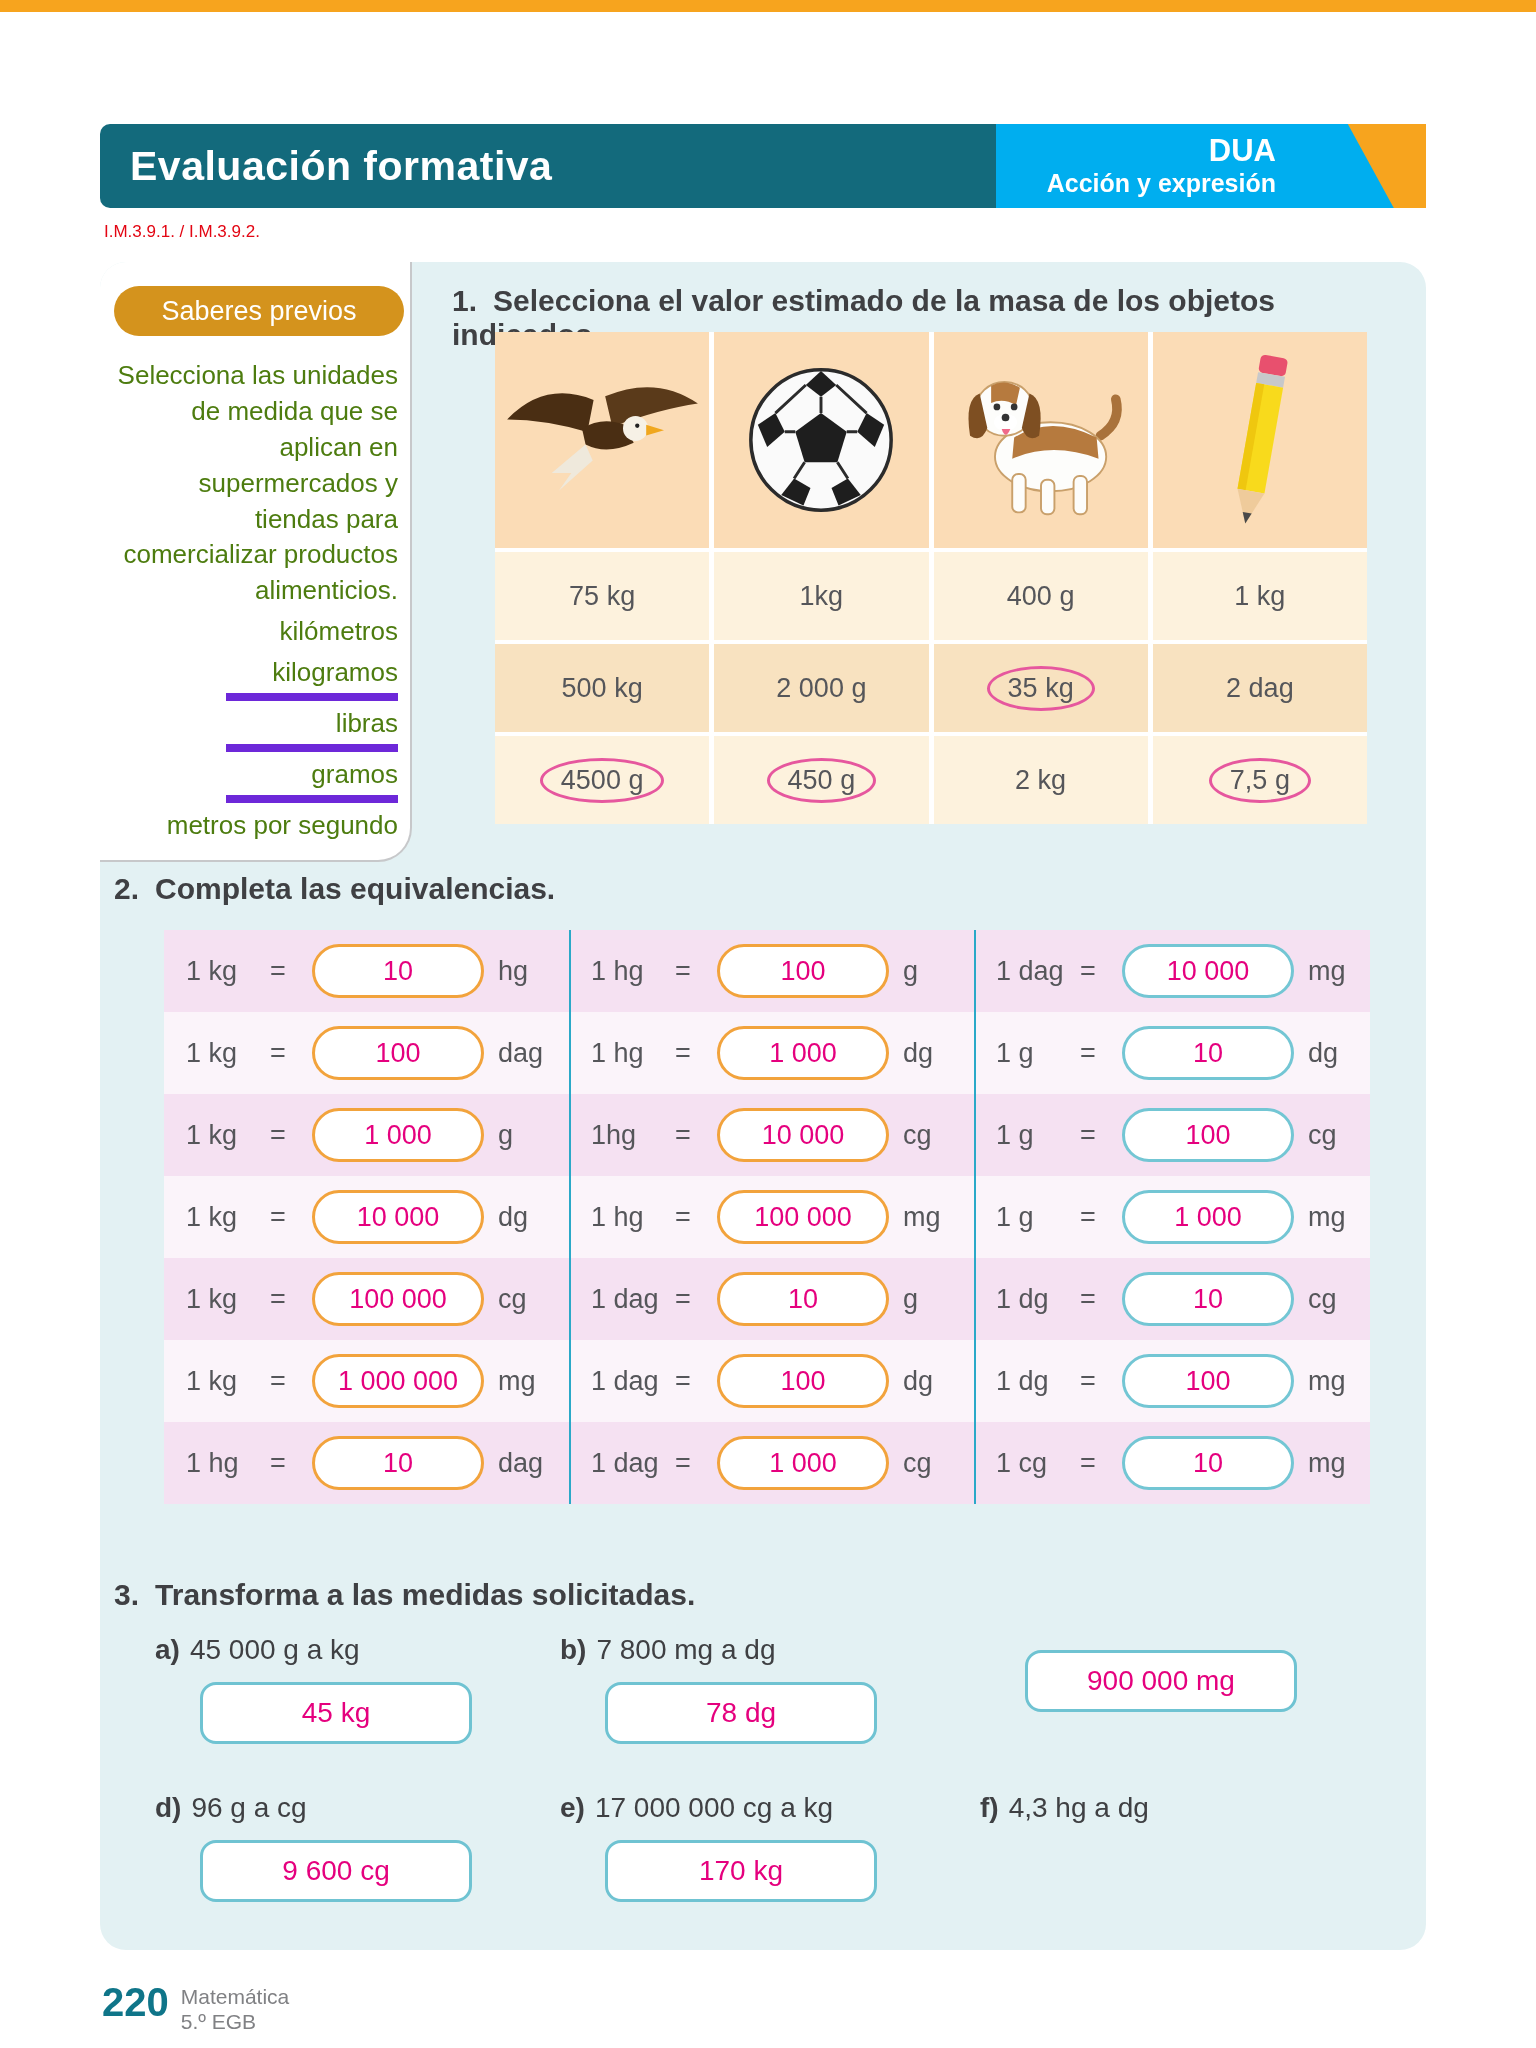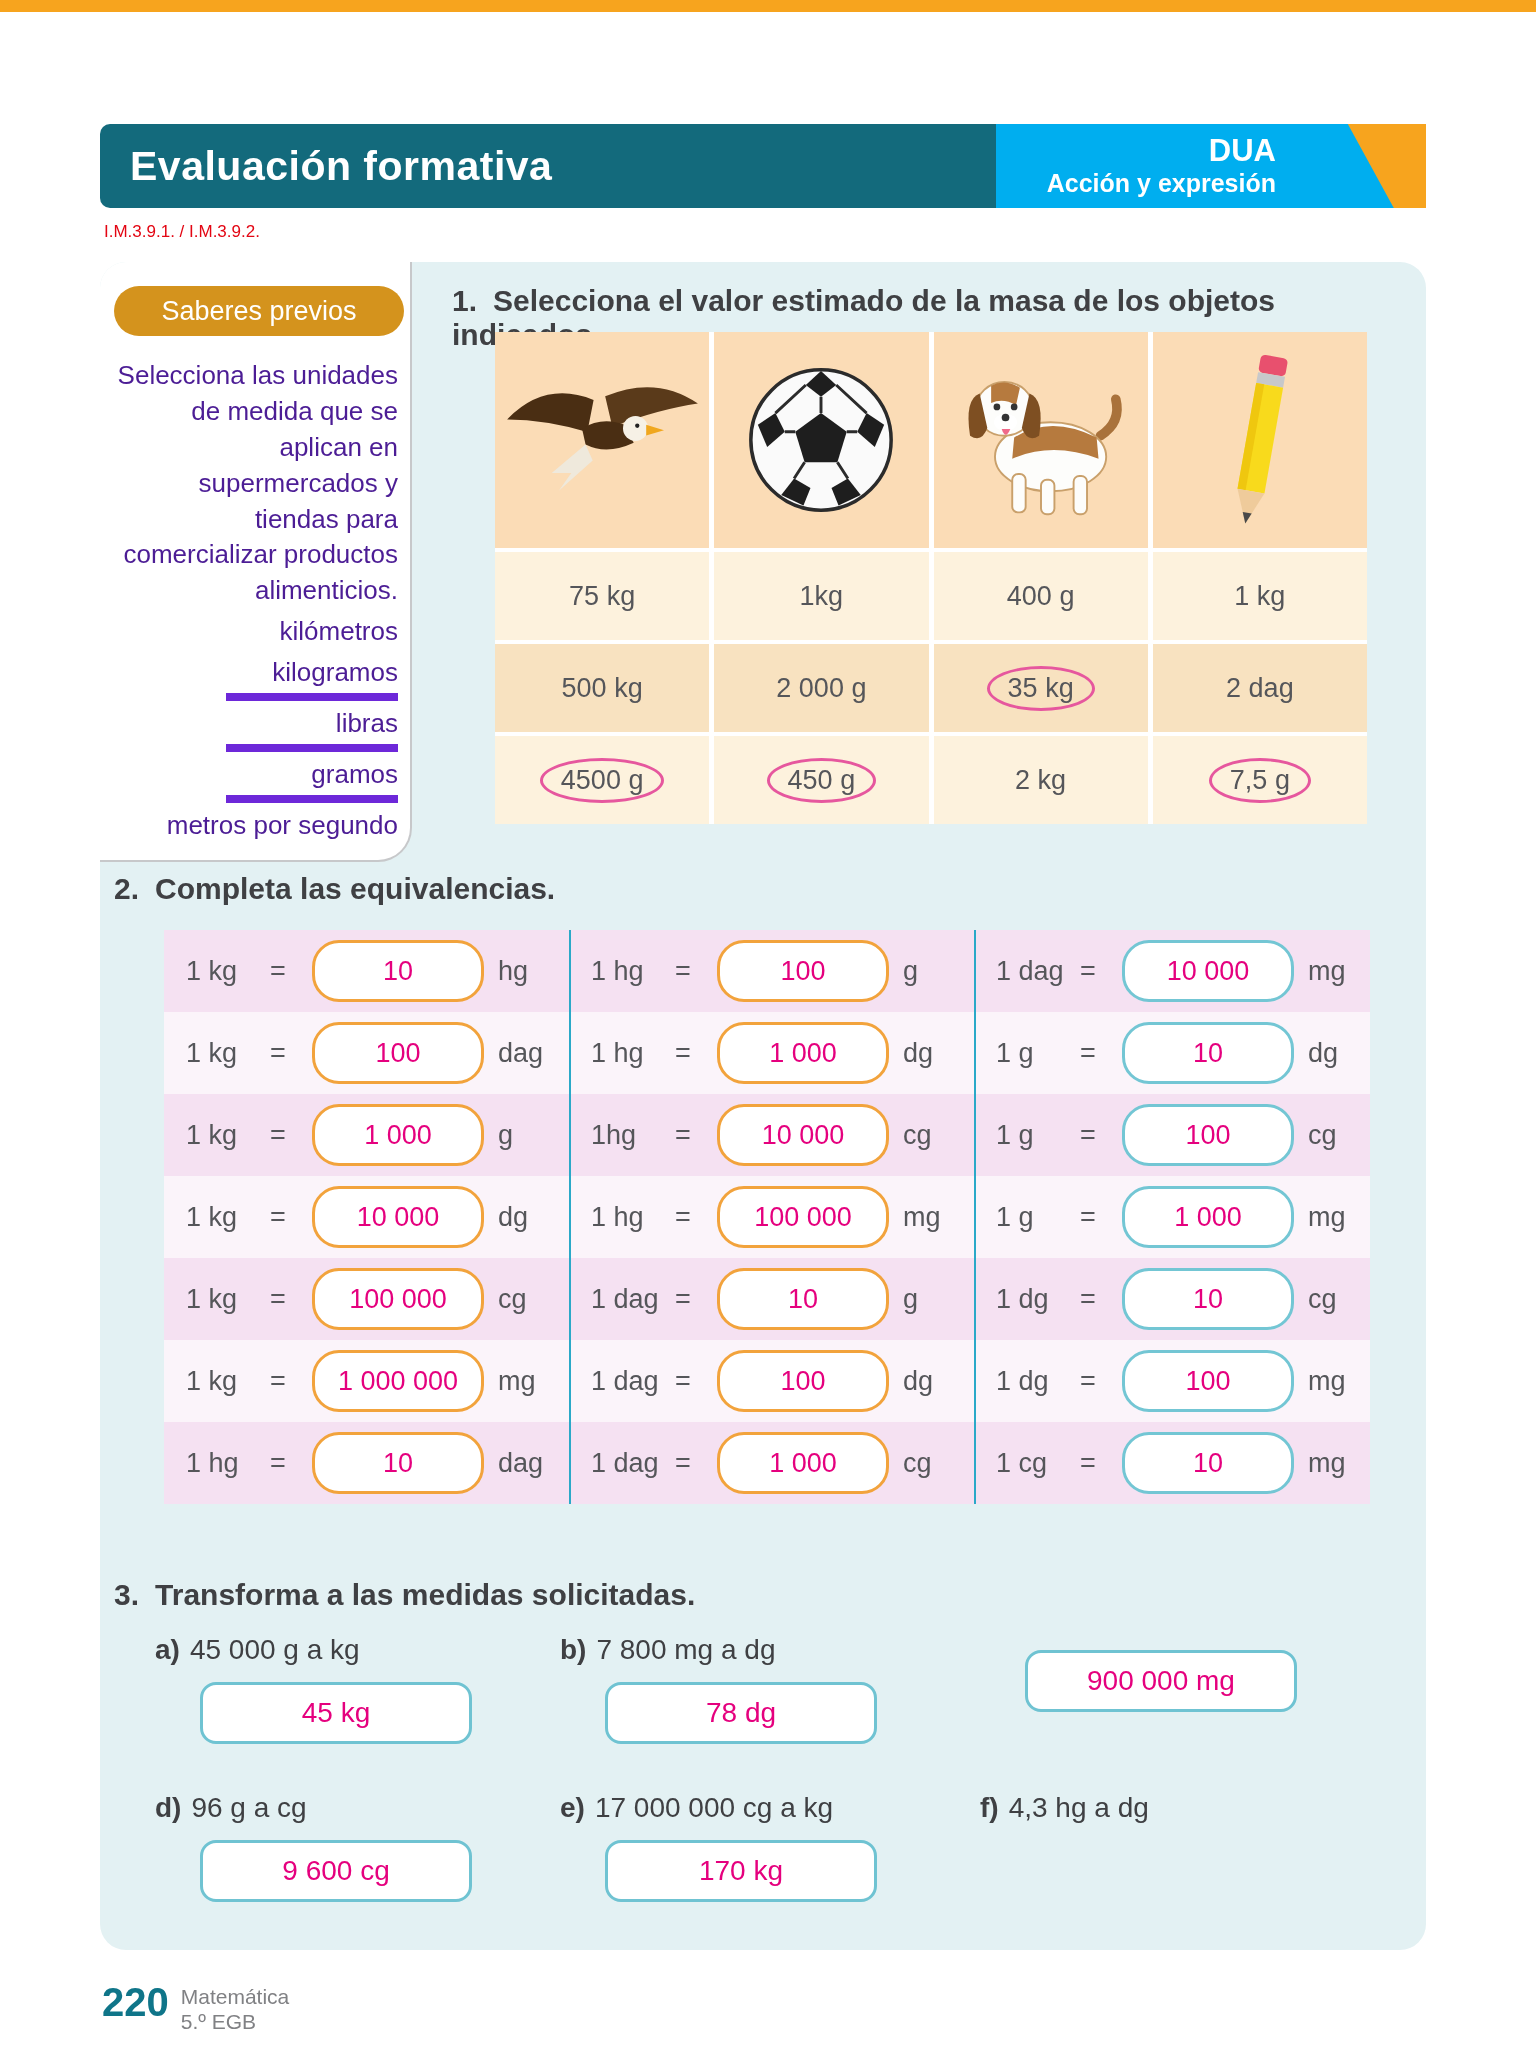--- a/index.html
+++ b/index.html
@@ -44,21 +44,21 @@
     border-right:2px solid #C7C8CA; border-bottom:2px solid #C7C8CA;
   }
   .sidebar-pill {
     position:absolute; left:14px; top:24px; width:290px; height:50px;
     background:#D4931D; border-radius:27px; color:#fff;
     font-size:27px; font-weight:normal;
     display:flex; align-items:center; justify-content:center;
   }
   .sidebar-content {
     position:absolute; left:8px; top:96px; width:290px;
-    text-align:right; font-size:26px; color:#4c1d95; line-height:1.38;
+    text-align:right; font-size:26px; color:#4d7c0f; line-height:1.38;
   }
   .sidebar-content p { margin-bottom:2px; }
   .sb-opt { margin-top:4px; line-height:1.42; }
   .sb-underline {
     display:inline-block; min-width:172px; text-align:right;
     border-bottom:8px solid #6d28d9; padding-bottom:2px;
   }
 
   
   .ex-heading { position:absolute; font-size:30px; color:#3F4043; }
@@ -81,21 +81,21 @@
   .ex2-table { position:absolute; left:64px; top:668px; width:1206px; }
   .ex2-row { display:flex; height:82px; align-items:center; }
   .ex2-row.odd  { background:#F5E1F2; }
   .ex2-row.even { background:#FBF4FA; }
   .ex2-group { display:flex; align-items:center; padding-left:22px; height:100%; }
   .ex2-group.g0, .ex2-group.g1 { width:405px; }
   .ex2-group.g2 { width:396px; }
   .ex2-label { width:84px; font-size:27px; }
   .ex2-eq { width:42px; font-size:27px; }
   .ex2-box {
-    width:172px; height:62px; background:#fff; border-radius:27px;
+    width:172px; height:54px; background:#fff; border-radius:27px;
     display:flex; align-items:center; justify-content:center;
     font-size:27px; color:#E5007E;
   }
   .g0 .ex2-box, .g1 .ex2-box { border:3px solid #F2A33C; }
   .g2 .ex2-box { border:3px solid #73C6D4; }
   .ex2-unit { margin-left:14px; font-size:27px; }
   .ex2-divider { position:absolute; top:0; bottom:0; width:2px; background:#2AA9C8; }
 
   
   .ex3-grid {

